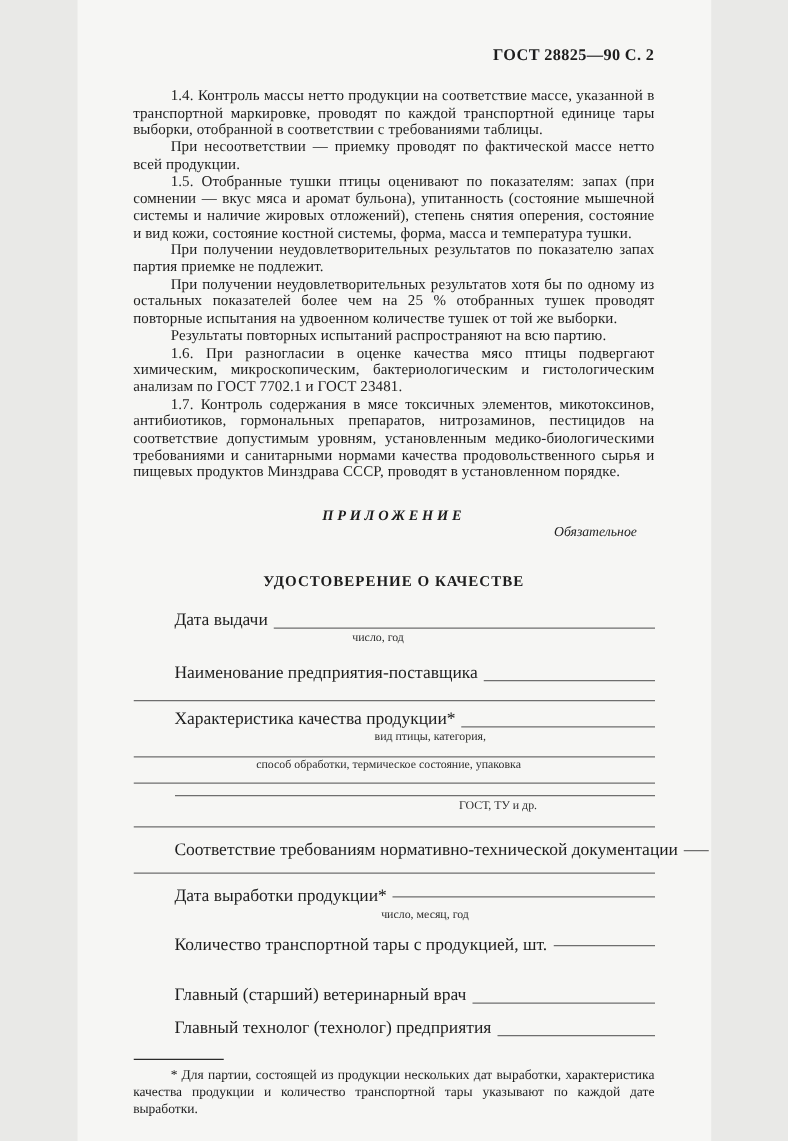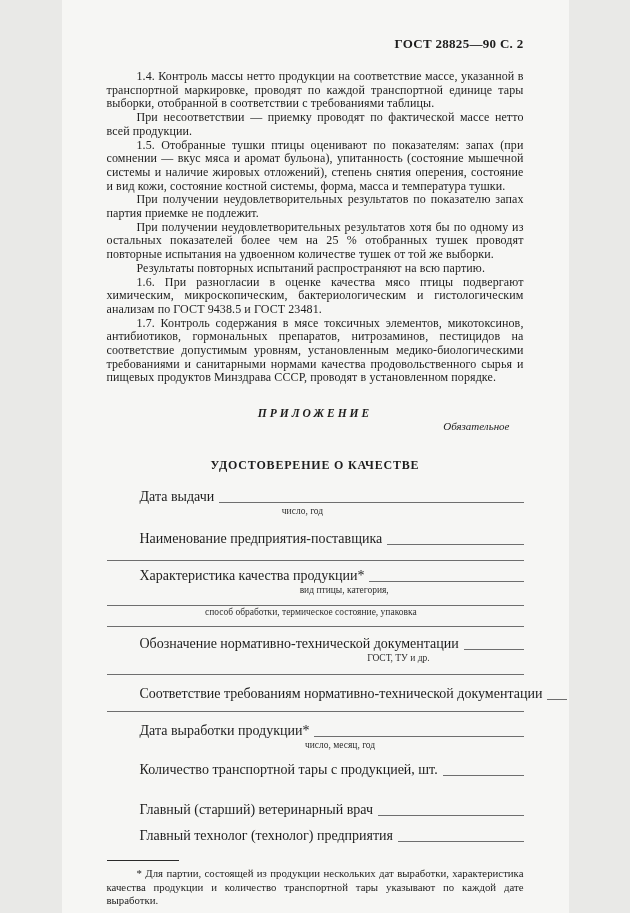--- a/index.html
+++ b/index.html
@@ -92,21 +92,21 @@
   }
   .footnote p{
     margin:0;
     font-size:10.8px;
     line-height:13.5px;
     text-align:justify;
     text-indent:30px;
   }
   .mt14{margin-top:14px;}
   .mt12{margin-top:24px;}
-  .mt11{margin-top:11px;}
+  .mt11{margin-top:11px;align-items:center;}
   .mt10{margin-top:10px;}
   .mt9{margin-top:9px;}
   .mt7{margin-top:7px;}
   .h8{height:8px;}
   .h10{height:10px;}
   .h13{height:13px;}
 </style>
 </head>
 <body>
 
@@ -114,21 +114,21 @@
 
   <div class="doc-header">ГОСТ 28825—90 С. 2</div>
 
   <div class="body-text">
     <p>1.4. Контроль массы нетто продукции на соответствие массе, указанной в транспортной маркировке, проводят по каждой транспортной единице тары выборки, отобранной в соответствии с требованиями таблицы.</p>
     <p>При несоответствии — приемку проводят по фактической массе нетто всей продукции.</p>
     <p>1.5. Отобранные тушки птицы оценивают по показателям: запах (при сомнении — вкус мяса и аромат бульона), упитанность (состояние мышечной системы и наличие жировых отложений), степень снятия оперения, состояние и вид кожи, состояние костной системы, форма, масса и температура тушки.</p>
     <p>При получении неудовлетворительных результатов по показателю запах партия приемке не подлежит.</p>
     <p>При получении неудовлетворительных результатов хотя бы по одному из остальных показателей более чем на 25 % отобранных тушек проводят повторные испытания на удвоенном количестве тушек от той же выборки.</p>
     <p>Результаты повторных испытаний распространяют на всю партию.</p>
-    <p>1.6. При разногласии в оценке качества мясо птицы подвергают химическим, микроскопическим, бактериологическим и гистологическим анализам по ГОСТ 9438.5 и ГОСТ 23481.</p>
+    <p>1.6. При разногласии в оценке качества мясо птицы подвергают химическим, микроскопическим, бактериологическим и гистологическим анализам по ГОСТ 7702.1 и ГОСТ 23481.</p>
     <p>1.7. Контроль содержания в мясе токсичных элементов, микотоксинов, антибиотиков, гормональных препаратов, нитрозаминов, пестицидов на соответствие допустимым уровням, установленным медико-биологическими требованиями и санитарными нормами качества продовольственного сырья и пищевых продуктов Минздрава СССР, проводят в установленном порядке.</p>
   </div>
 
   <div class="appendix">
     <div class="app-title">ПРИЛОЖЕНИЕ</div>
     <div class="app-sub">Обязательное</div>
   </div>
 
   <div class="form-title">УДОСТОВЕРЕНИЕ О КАЧЕСТВЕ</div>
 
@@ -153,21 +153,20 @@
   <div class="f-cap">
     <span style="left:57%">вид птицы, категория,</span>
   </div>
   <div class="full-line"></div>
   <div class="f-cap">
     <span style="left:49%">способ обработки, термическое состояние, упаковка</span>
   </div>
   <div class="full-line h8"></div>
 
   <div class="f-row mt9">
-    <span class="f-label">Обозначение нормативно-технической документации</span>
     <span class="f-line"></span>
   </div>
   <div class="f-cap">
     <span style="left:70%">ГОСТ, ТУ и др.</span>
   </div>
   <div class="full-line h10"></div>
 
   <div class="f-row mt11">
     <span class="f-label">Соответствие требованиям нормативно-технической документации</span>
     <span class="f-line"></span>

